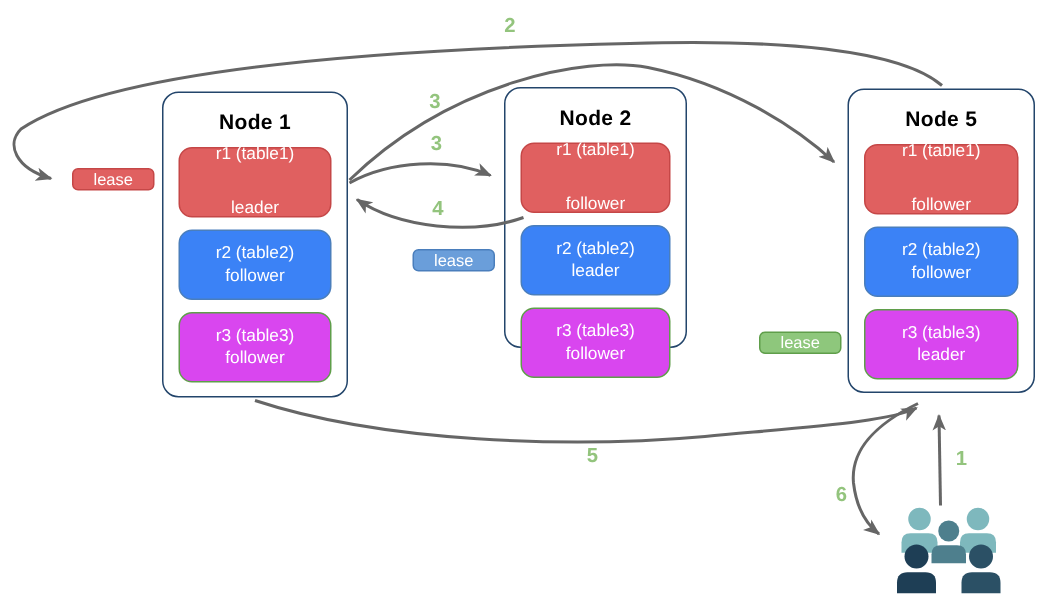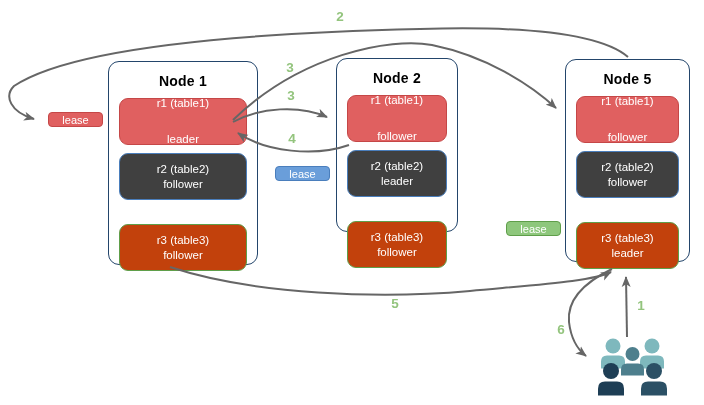--- a/index.html
+++ b/index.html
@@ -3,29 +3,29 @@
 <meta charset="utf-8">
 <style>
   html,body{margin:0;padding:0;background:#fff;font-family:"Liberation Sans",sans-serif;}
   #canvas{position:relative;width:704px;height:405px;background:#ffffff;overflow:hidden;}
 
   
   #arrow-layer{position:absolute;left:0;top:0;width:704px;height:405px;pointer-events:none;z-index:5;}
 
   
   .node{position:absolute;background:#fff;border:1.6px solid #23456b;border-radius:11px;box-sizing:border-box;z-index:2;}
-  .n1{left:108px;top:61px;width:150px;height:204px;}
+  .n1{left:108px;top:61px;width:124px;height:204px;}
   .n2{left:336px;top:58px;width:122px;height:174px;}
   .n3{left:565px;top:59px;width:125px;height:203px;}
   .node-title{margin:11px 0 9px;font-size:14px;font-weight:700;color:#000;text-align:center;letter-spacing:.2px;}
   .reps{display:flex;flex-direction:column;gap:8px;padding:0 10px;}
   .rep{height:47px;border-radius:9px;display:flex;flex-direction:column;align-items:center;justify-content:center;color:#fff;font-size:11.5px;line-height:1.3;box-sizing:border-box;text-align:center;}
   .rep.red{background:#e06060;border:1px solid #c54747;gap:21px;}
-  .rep.blue{background:#404040;border:1px solid #4a7ebc;}
-  .rep.green{background:#c2410c;border:1px solid #5f9e4a;margin-top:16px;}
+  .rep.blue{background:#3b82f6;border:1px solid #4a7ebc;}
+  .rep.green{background:#d946ef;border:1px solid #5f9e4a;}
 
   
   .lease{position:absolute;width:55px;height:15px;border-radius:4px;display:flex;align-items:center;justify-content:center;color:#fff;font-size:11px;z-index:3;box-sizing:border-box;}
   .lease-red{left:48px;top:112px;background:#e06060;border:1px solid #c54747;}
   .lease-blue{left:275px;top:166px;background:#6a9eda;border:1px solid #4a7ebc;}
   .lease-green{left:506px;top:221px;background:#8ec77c;border:1px solid #5f9e4a;}
 
   
   .step{position:absolute;transform:translateX(-50%);font-size:13.5px;font-weight:700;color:#93c47d;z-index:6;}
   .s2{left:340px;top:9px;}

